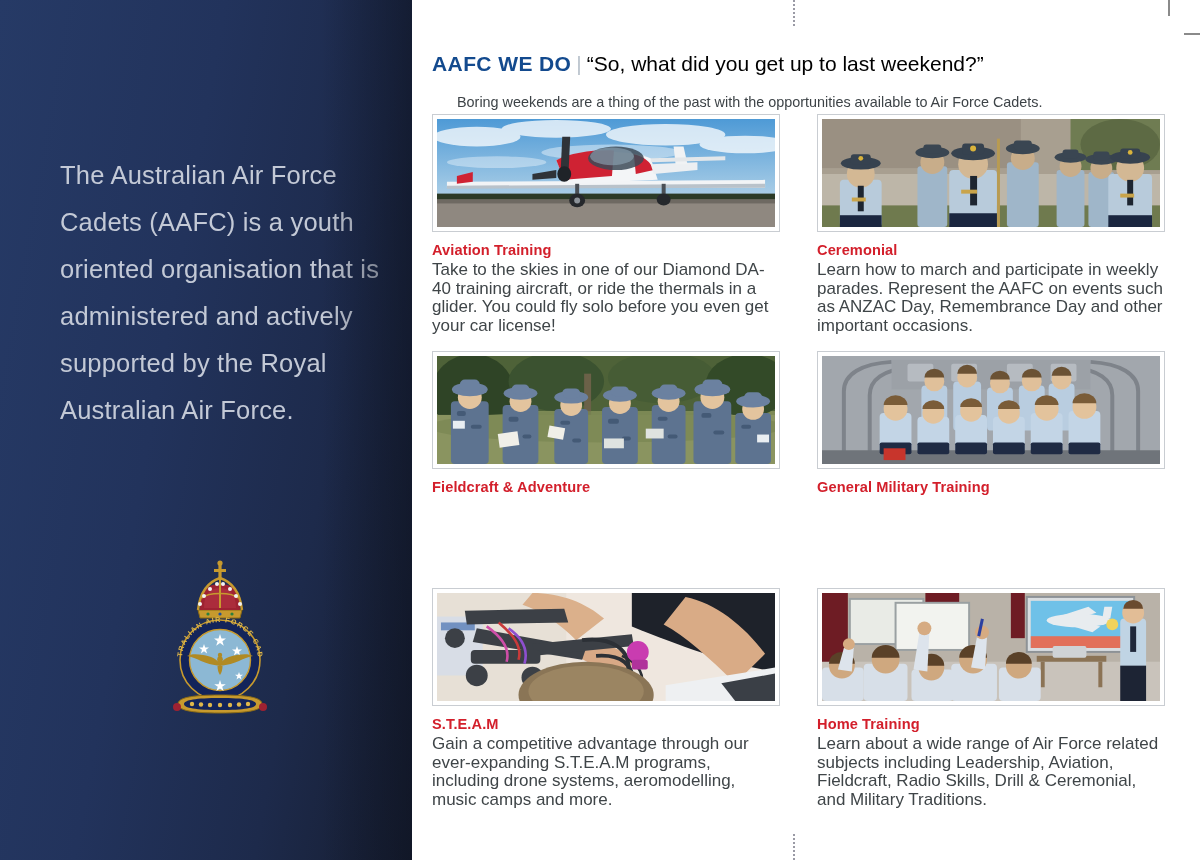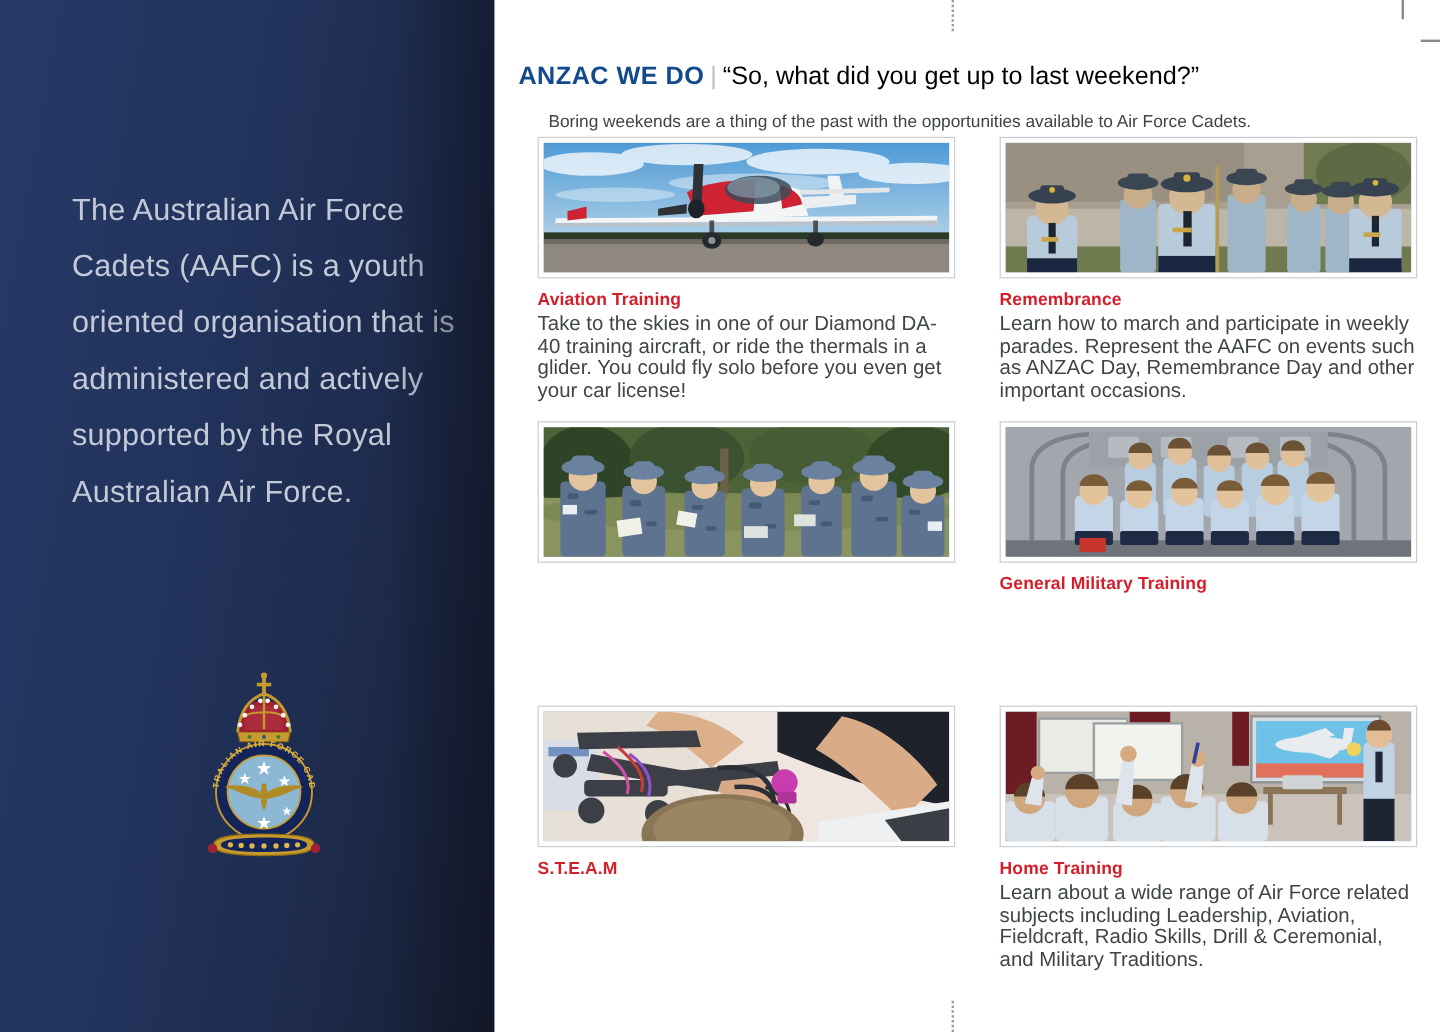--- a/index.html
+++ b/index.html
@@ -109,21 +109,21 @@
     font-size: 14.4px;
     line-height: 20px;
     color: #3d4347;
     font-weight: 400;
     white-space: nowrap;
     margin-left: 24px;
   }
 
   .grid {
     position: absolute;
-    left: 16px; top: 114px;
+    left: 0; top: 114px;
     width: 740px;
   }
   .row { position: relative; height: 237px; }
   .card {
     position: absolute;
     width: 348px;
   }
   .card.left { left: 0; }
   .card.right { left: 385px; }
 
@@ -251,21 +251,21 @@
           <circle cx="17" cy="155" r="4" fill="#9e2232"></circle>
           <circle cx="103" cy="155" r="4" fill="#9e2232"></circle>
         </g>
       </svg>
     </div>
   </div>
 
   <div class="content">
 
     <div class="headline">
-      <span class="hw">ANZAC WE DO</span><span class="bar">|</span><span class="quote">“So, what did you get up to last weekend?”</span>
+      <span class="hw">AAFC WE DO</span><span class="bar">|</span><span class="quote">“So, what did you get up to last weekend?”</span>
     </div>
 
     <div class="subhead">Boring weekends are a thing of the past with the opportunities available to Air Force Cadets.</div>
 
     <div class="grid">
 
       <div class="row">
 
         <div class="card left">
           <div class="photo-frame">
@@ -399,21 +399,21 @@
 
                   <g fill="#c9a44a">
                     <rect x="30" y="80" width="14" height="4"></rect>
                       <rect x="140" y="72" width="16" height="4"></rect>
                     <rect x="300" y="76" width="14" height="4"></rect>
                   </g>
                 </g>
               </svg>
             </div>
           </div>
-          <div class="card-title">Remembrance</div>
+          <div class="card-title">Ceremonial</div>
           <div class="card-body">Learn how to march and participate in weekly parades. Represent the AAFC on events such as ANZAC Day, Remembrance Day and other important occasions.</div>
         </div>
       </div>
 
       <div class="row">
 
         <div class="card left">
           <div class="photo-frame">
             <div class="photo">
               <svg viewBox="0 0 340 110" preserveAspectRatio="none" xmlns="http://www.w3.org/2000/svg">
@@ -483,20 +483,21 @@
                   <rect x="112" y="72" width="16" height="12" fill="#f0efe8" transform="rotate(10 120 78)"></rect>
                   <rect x="168" y="84" width="20" height="10" fill="#dfe3e0"></rect>
                   <rect x="210" y="74" width="18" height="10" fill="#dfe3e0"></rect>
 
                   <rect x="16" y="66" width="12" height="8" fill="#e9eef2"></rect>
                   <rect x="322" y="80" width="12" height="8" fill="#e9eef2"></rect>
                 </g>
               </svg>
             </div>
           </div>
+          <div class="card-title">Fieldcraft &amp; Adventure</div>
         </div>
 
         <div class="card right">
           <div class="photo-frame">
             <div class="photo">
               <svg viewBox="0 0 340 110" preserveAspectRatio="none" xmlns="http://www.w3.org/2000/svg">
                 <rect width="340" height="110" fill="#8e9298"></rect>
                 <rect width="340" height="110" fill="#a2a7ad"></rect>
 
                 <g fill="none" stroke="#7e838a" stroke-width="4">
@@ -619,20 +620,21 @@
 
                 <ellipse cx="150" cy="104" rx="68" ry="34" fill="#8a7556"></ellipse>
                 <ellipse cx="150" cy="100" rx="58" ry="26" fill="#9b8562"></ellipse>
 
                 <path d="M230,94 L340,76 L340,110 L230,110 Z" fill="#eef0f2"></path>
                 <path d="M286,92 L340,82 L340,110 L300,110 Z" fill="#3a3f46"></path>
               </svg>
             </div>
           </div>
           <div class="card-title">S.T.E.A.M</div>
+          <div class="card-body">Gain a competitive advantage through our ever-expanding S.T.E.A.M programs, including drone systems, aeromodelling, music camps and more.</div>
         </div>
 
         <div class="card right">
           <div class="photo-frame">
             <div class="photo">
               <svg viewBox="0 0 340 110" preserveAspectRatio="none" xmlns="http://www.w3.org/2000/svg">
                 <rect width="340" height="110" fill="#c9c3bb"></rect>
                 <rect x="0" y="0" width="340" height="70" fill="#b9b2a8"></rect>
 
                 <rect x="0" y="0" width="26" height="70" fill="#6e1c24"></rect>

